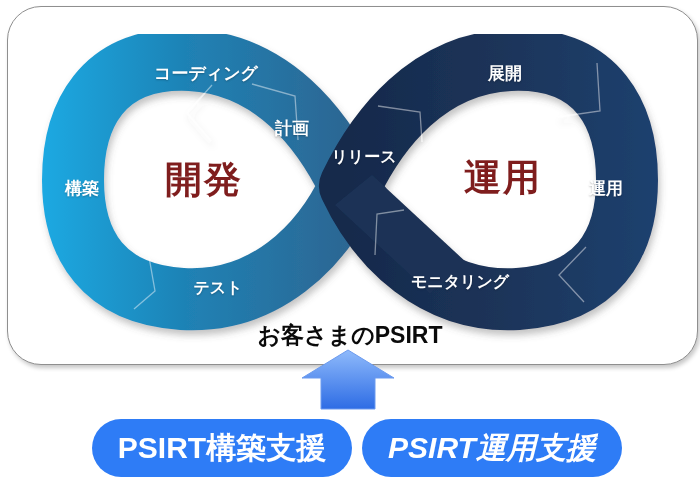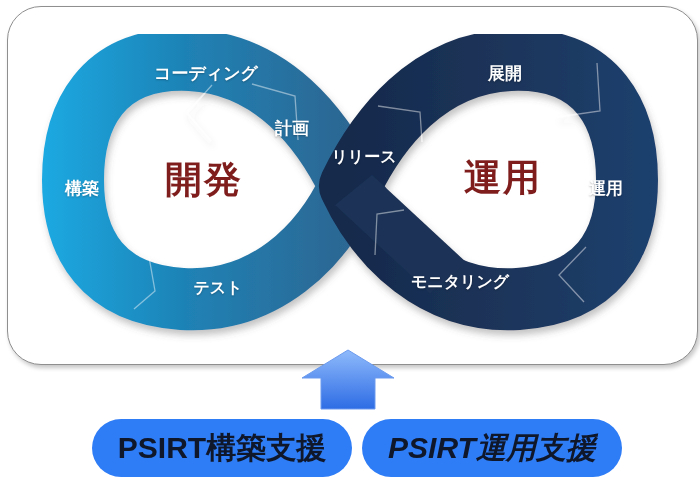--- a/index.html
+++ b/index.html
@@ -52,21 +52,21 @@
   }
 
   
   .pill {
     position: absolute;
     top: 419px;
     width: 260px; height: 58px;
     background: #2e7cf6;
     border-radius: 29px;
     display: flex; align-items: center; justify-content: center;
-    color: #0f172a;
+    color: #ffffff;
     font-weight: bold;
     font-size: 30px;
     white-space: nowrap;
     cursor: pointer;
   }
   .pill.left  { left: 92px; }
   .pill.right { left: 362px; font-style: italic; }
 </style>
 </head>
 <body>
@@ -125,17 +125,18 @@
   <div class="lbl seg17" style="left:82px;  top:188px;">構築</div>
   <div class="lbl seg16" style="left:218px; top:288px;">テスト</div>
   <div class="lbl seg16" style="left:364px; top:157px;">リリース</div>
   <div class="lbl seg17" style="left:505px; top:73px;">展開</div>
   <div class="lbl seg17" style="left:606px; top:188px;">運用</div>
   <div class="lbl seg16" style="left:460px; top:282px;">モニタリング</div>
 
   <div class="lbl center-word" style="left:204px; top:180px;">開発</div>
   <div class="lbl center-word" style="left:503px; top:178px;">運用</div>
 
+  <div class="caption" style="left:350px; top:335px;">お客さまのPSIRT</div>
 
   <div class="pill left">PSIRT構築支援</div>
   <div class="pill right">PSIRT運用支援</div>
 
 </div>
 
 </body></html>

